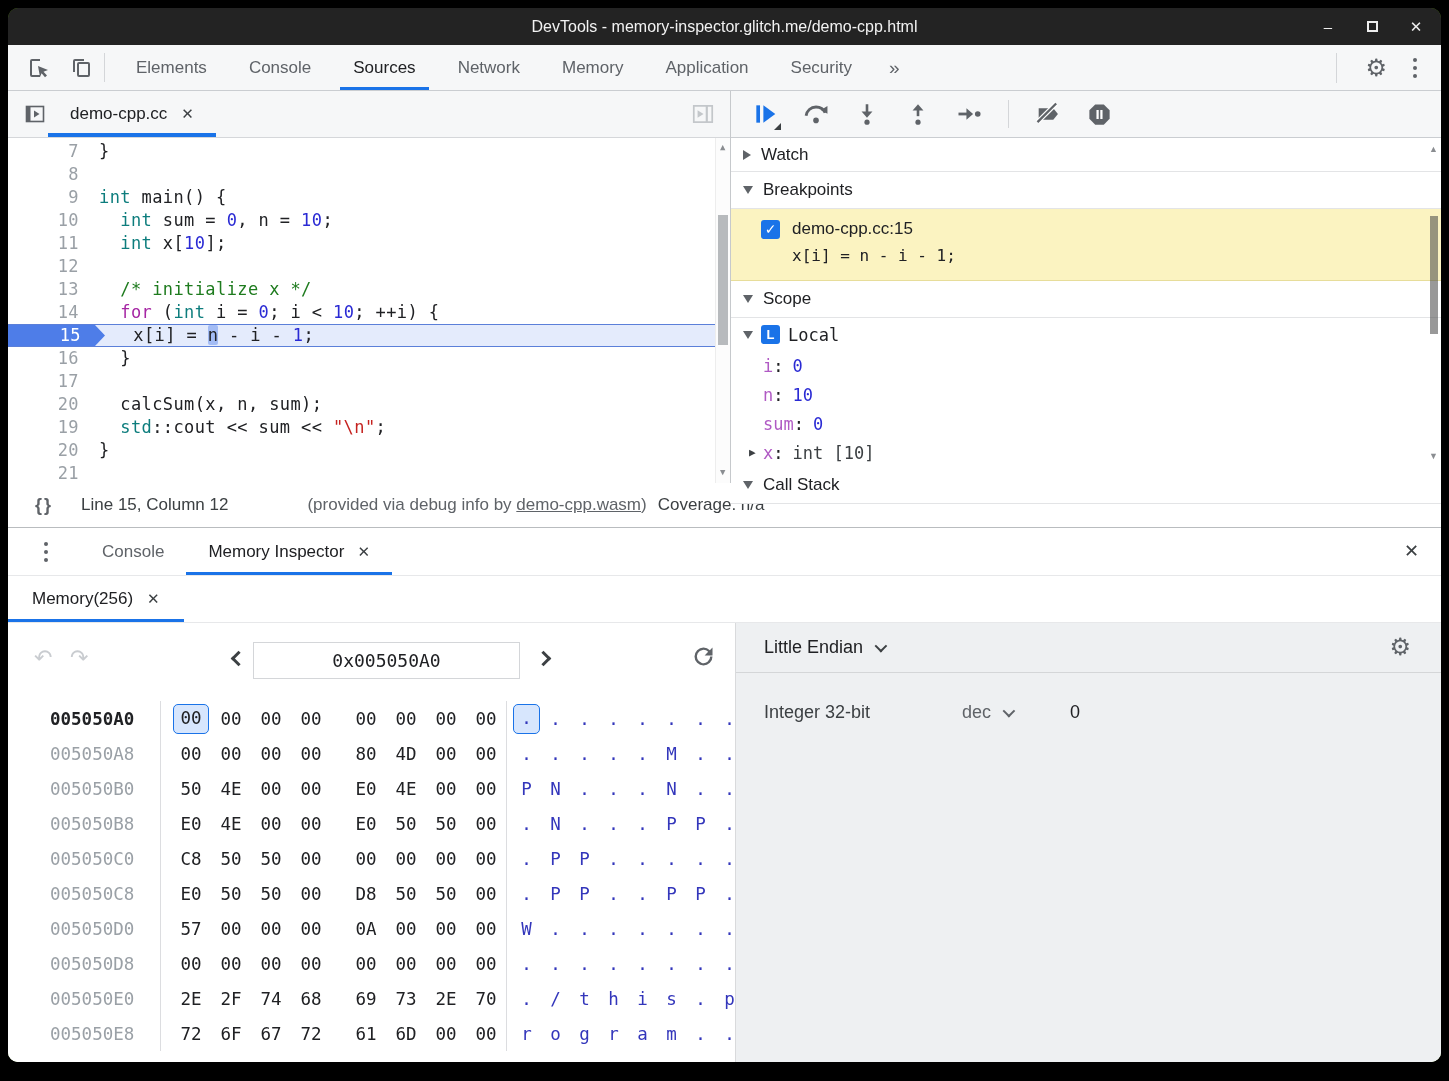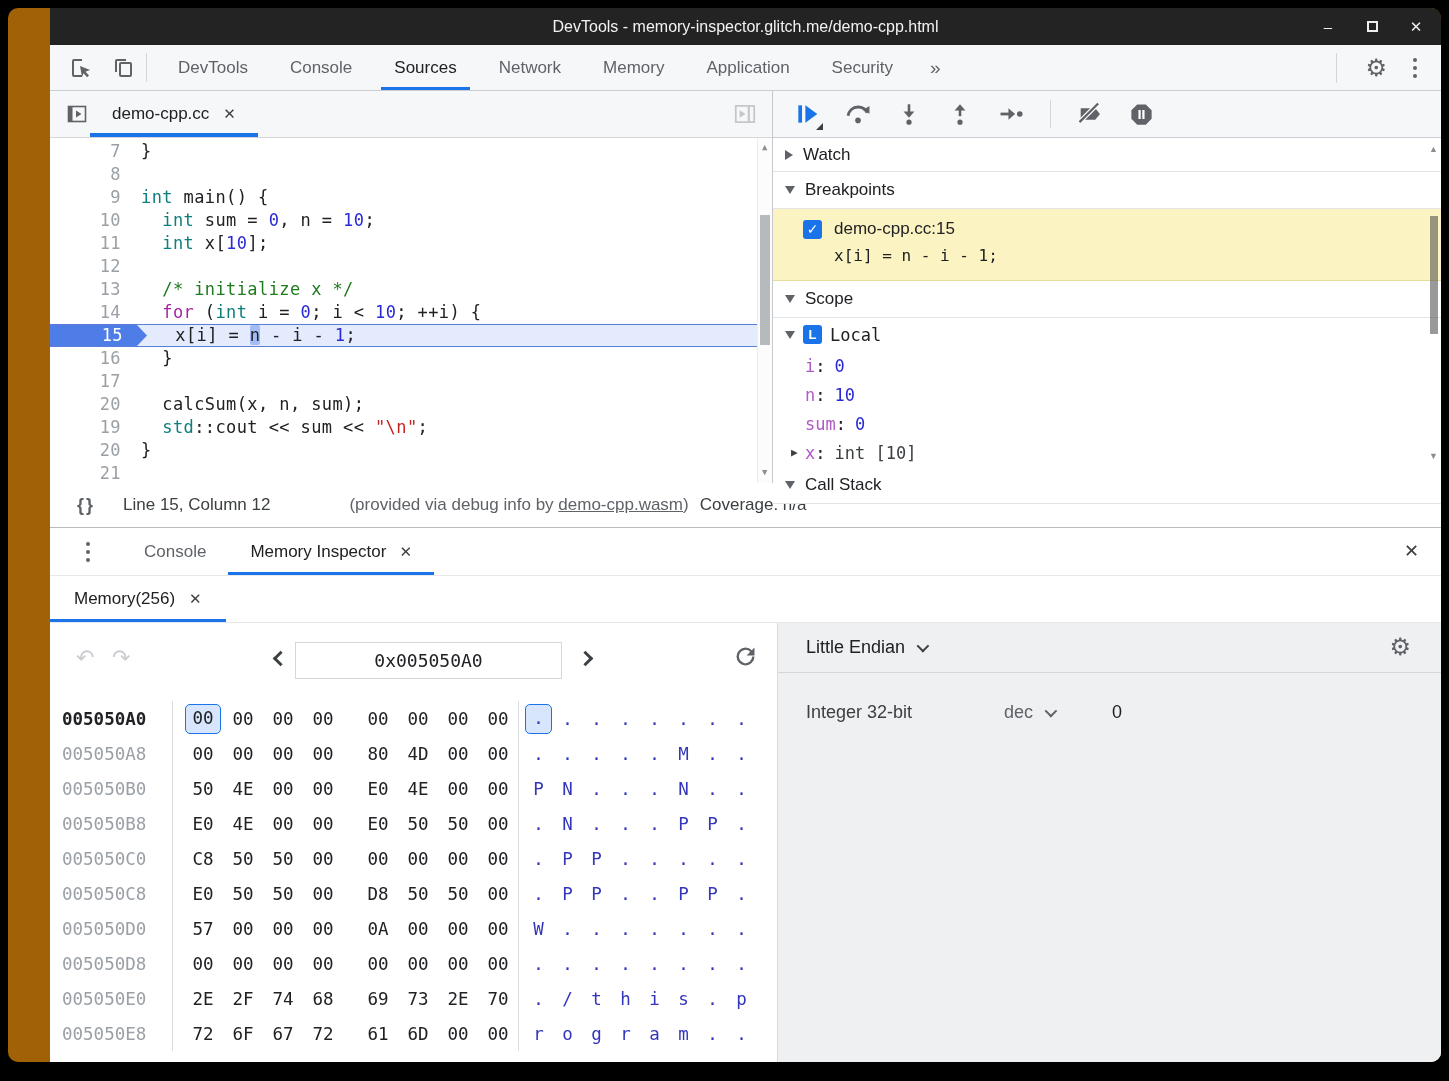--- a/index.html
+++ b/index.html
@@ -1,18 +1,18 @@
 <!DOCTYPE html>
 <html><head>
 <meta charset="utf-8">
 <style>
   * { box-sizing: border-box; margin: 0; padding: 0; }
   html,body { width:1449px; height:1081px; background:#000; font-family:"Liberation Sans", sans-serif; }
-  .window { position:absolute; left:8px; top:8px; width:1433px; height:1054px; background:#a16207;
-            border-radius:10px; overflow:hidden; display:flex; flex-direction:column;padding-left:42px; }
+  .window { position:absolute; left:8px; top:8px; width:1433px; height:1054px; background:#4d7c0f;
+            border-radius:10px; overflow:hidden; display:flex; flex-direction:column; }
 
   
   .titlebar { height:37px; flex:none; background:#232323; color:#fff; display:flex; align-items:center; position:relative; }
   .titlebar-text { position:absolute; left:0; right:0; text-align:center; font-size:16px; color:#f2f2f2; }
   .win-controls { position:absolute; right:18px; top:0; bottom:0; display:flex; align-items:center; gap:30px; }
   .win-btn { color:#eee; font-size:15px; width:14px; text-align:center; cursor:default; }
   .maxi-box { width:11px; height:11px; border:2px solid #eee; display:inline-block; }
 
   
   .main-toolbar { height:46px; flex:none; background:#f6f7f8; border-bottom:1px solid #cacdd1; display:flex; align-items:stretch; }
@@ -111,21 +111,21 @@
   .hist-btn { position:absolute; top:24px; font-size:22px; color:#c9ccd0; line-height:1; }
   .nav-chev { position:absolute; top:30px; width:11px; height:11px; border-left:3px solid #3c4043; border-bottom:3px solid #3c4043; }
   .nav-chev.prev { transform:rotate(45deg); }
   .nav-chev.next { transform:rotate(-135deg); }
   .addr-box { position:absolute; left:245px; top:19px; width:267px; height:37px; border:1px solid #d4d6d9; background:#fff; text-align:center;
               font-family:"DejaVu Sans Mono", monospace; font-size:18px; color:#202124; outline:none; }
   .refresh-btn { position:absolute; right:18px; top:20px; }
 
   .hex-grid { position:absolute; top:78px; left:0; right:0; }
   .hex-row { height:35px; display:flex; align-items:center; font-family:"DejaVu Sans Mono", monospace; font-size:17.5px; }
-  .hx-addr { width:122px; flex:none; padding-left:12px; color:#9aa0a6; }
+  .hx-addr { width:122px; flex:none; padding-left:12px; color:#9aa0a6;margin-left:30px; }
   .hex-row.current .hx-addr { color:#202124; font-weight:bold; }
   .hx-bytes { width:346px; flex:none; display:flex; padding-left:10px; border-left:1px solid #dcdde0; height:35px; align-items:center; color:#202124; }
   .hx-b { width:40px; height:30px; line-height:30px; text-align:center; flex:none; }
   .hx-b.group2 { margin-left:15px; }
   .hx-b.selected { background:#d7e6fd; border:1.5px solid #1a73e8; border-radius:5px; width:36px; margin:0 2px; line-height:27px; }
   .hx-ascii { display:flex; padding-left:5px; border-left:1px solid #dcdde0; height:35px; align-items:center; color:#3336bb; }
   .hx-a { width:29px; height:30px; line-height:30px; text-align:center; flex:none; }
   .hx-a.selected { background:#d7e6fd; border:1.5px solid #1a73e8; border-radius:5px; width:27px; margin:0 1px; line-height:27px; }
 
   .interp-pane { flex:1; background:#eef0f2; display:flex; flex-direction:column; }
@@ -161,21 +161,21 @@
       </span>
       <span class="icon-btn">
         <svg width="24" height="24" viewBox="0 0 24 24">
             <path fill="none" stroke="#5f6368" stroke-width="2" d="M5 16V5a1 1 0 0 1 1-1h9"></path>
             <rect x="9" y="7" width="11" height="13" rx="1" fill="none" stroke="#5f6368" stroke-width="2"></rect>
           </svg>
       </span>
     </div>
     <div class="vdiv"></div>
     <div class="main-tabs" id="main-tabs">
-        <div class="tool-tab">DevTools</div>
+        <div class="tool-tab">Elements</div>
         <div class="tool-tab">Console</div>
         <div class="tool-tab active">Sources</div>
         <div class="tool-tab">Network</div>
         <div class="tool-tab">Memory</div>
         <div class="tool-tab">Application</div>
         <div class="tool-tab">Security</div>
       </div>
     <div class="overflow-chevron">»</div>
     <div class="mt-right">
       <div class="vdiv" style="height:30px;"></div>

